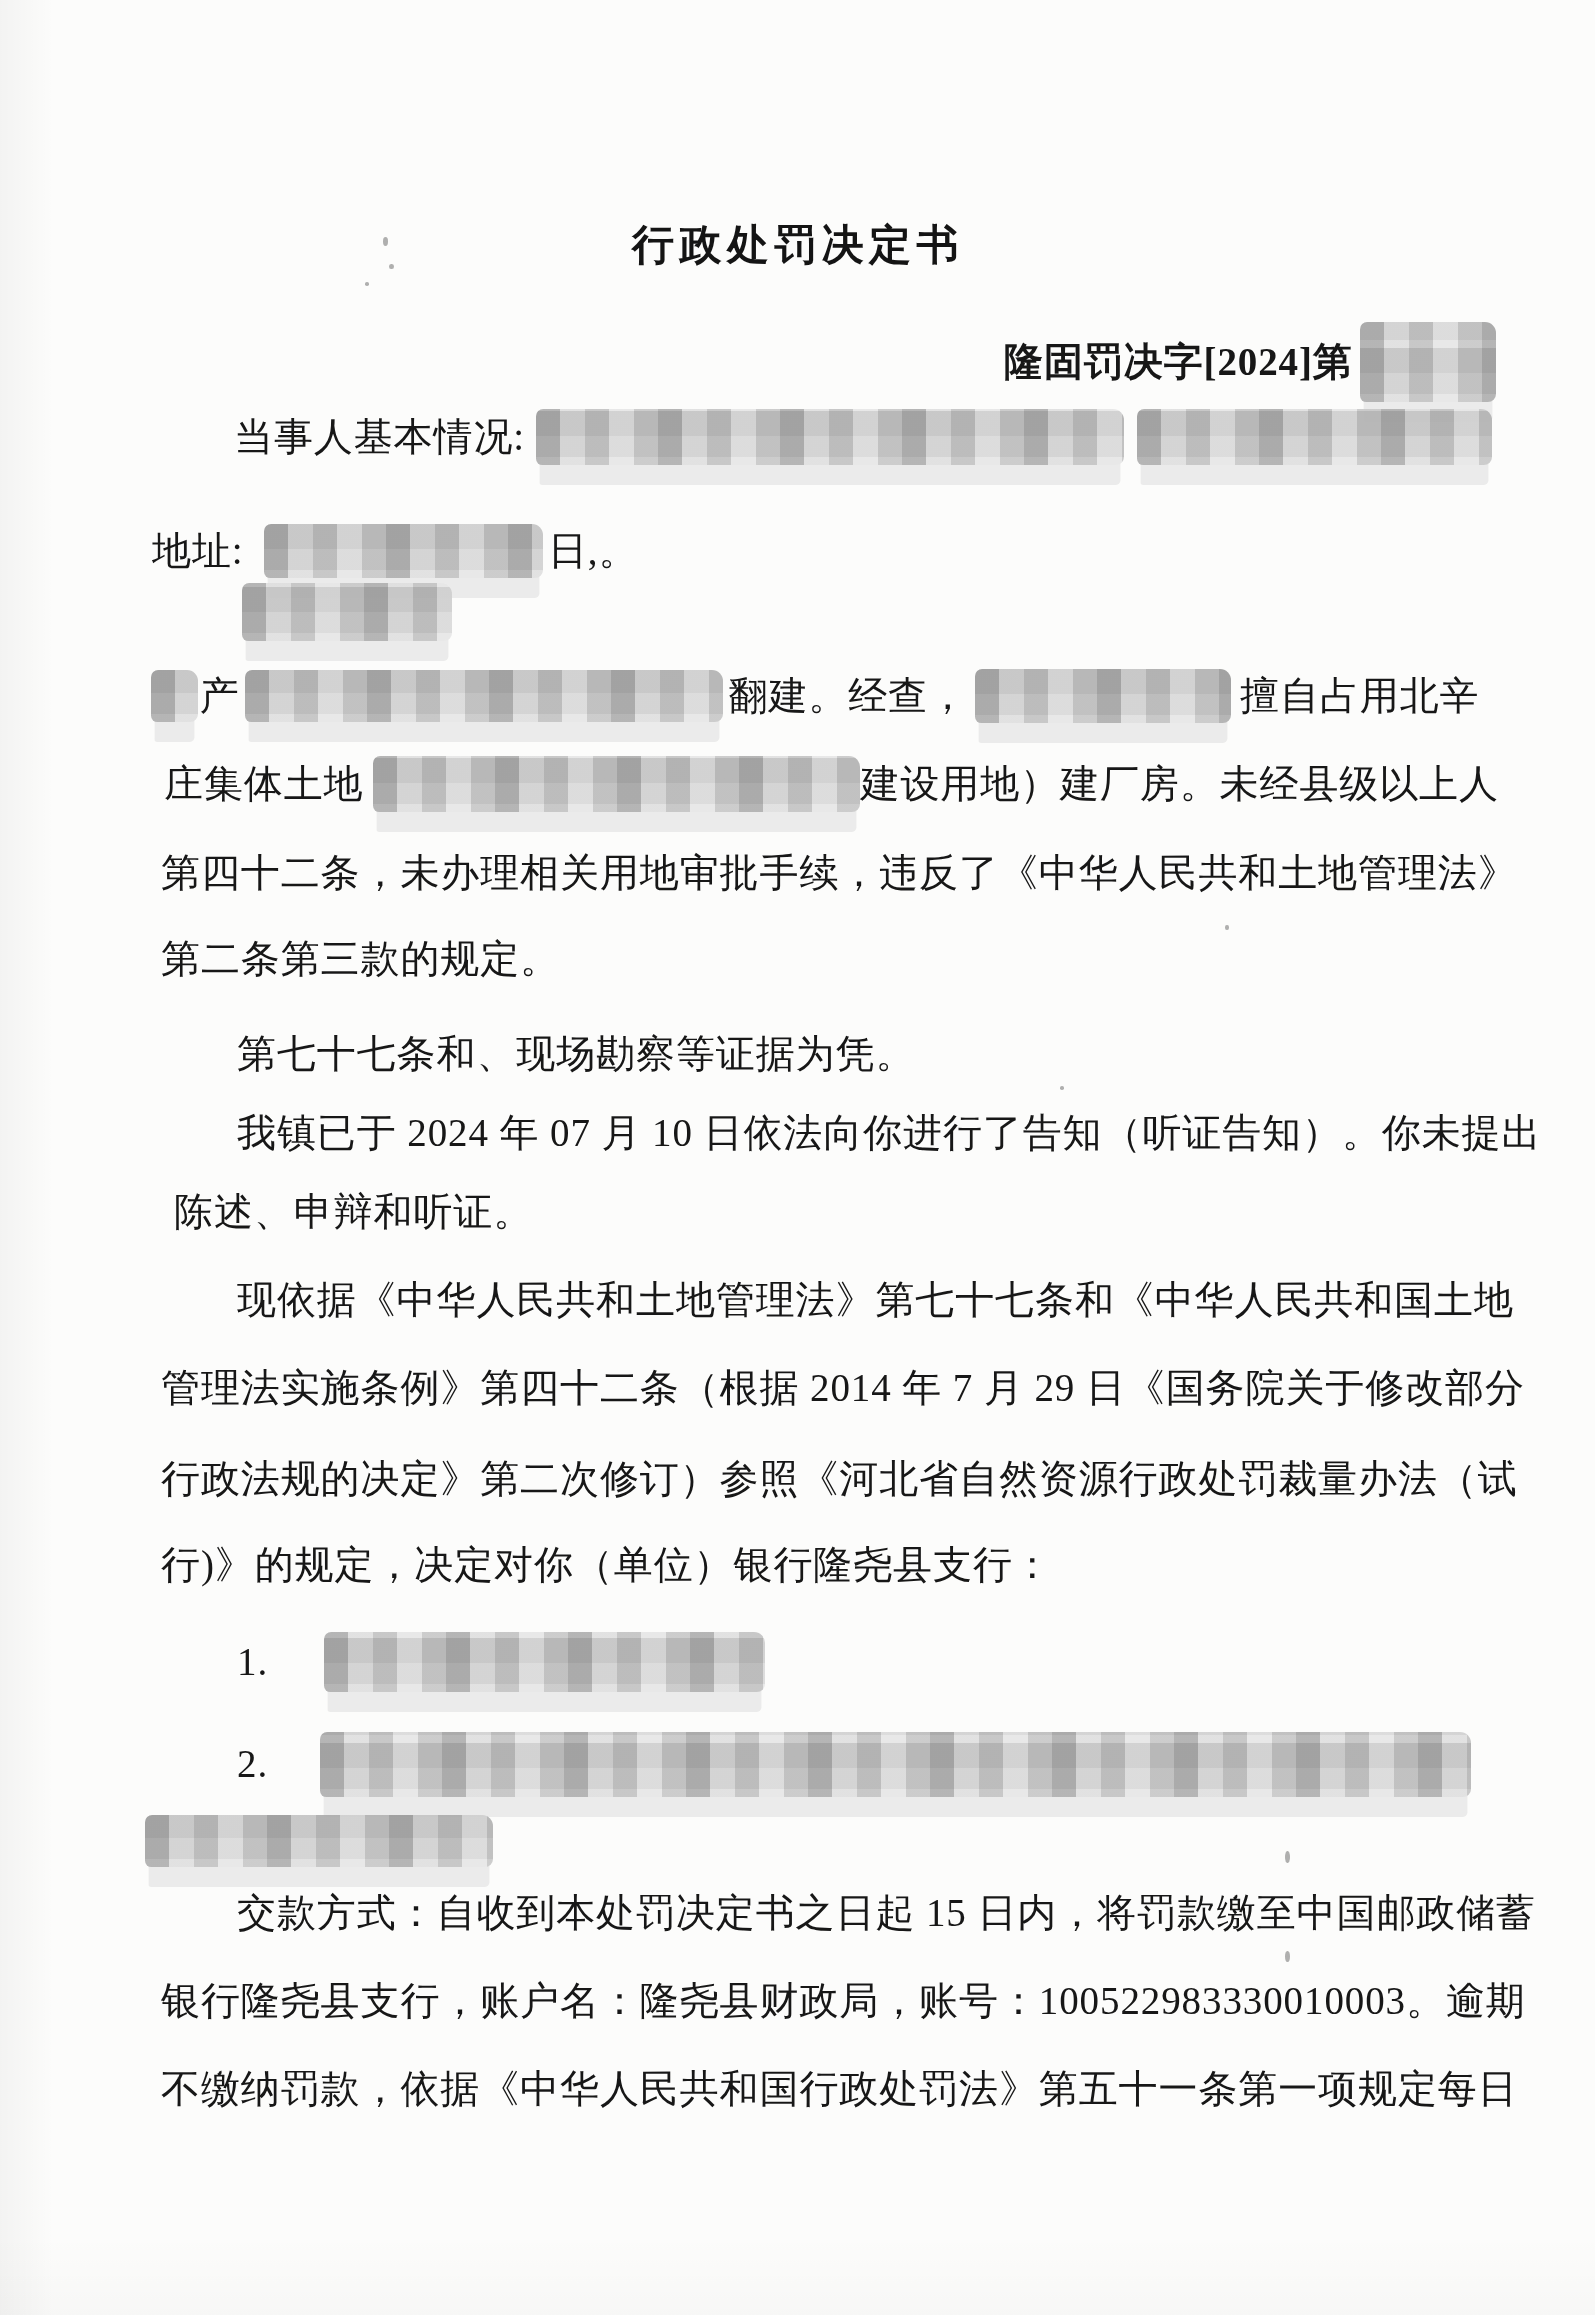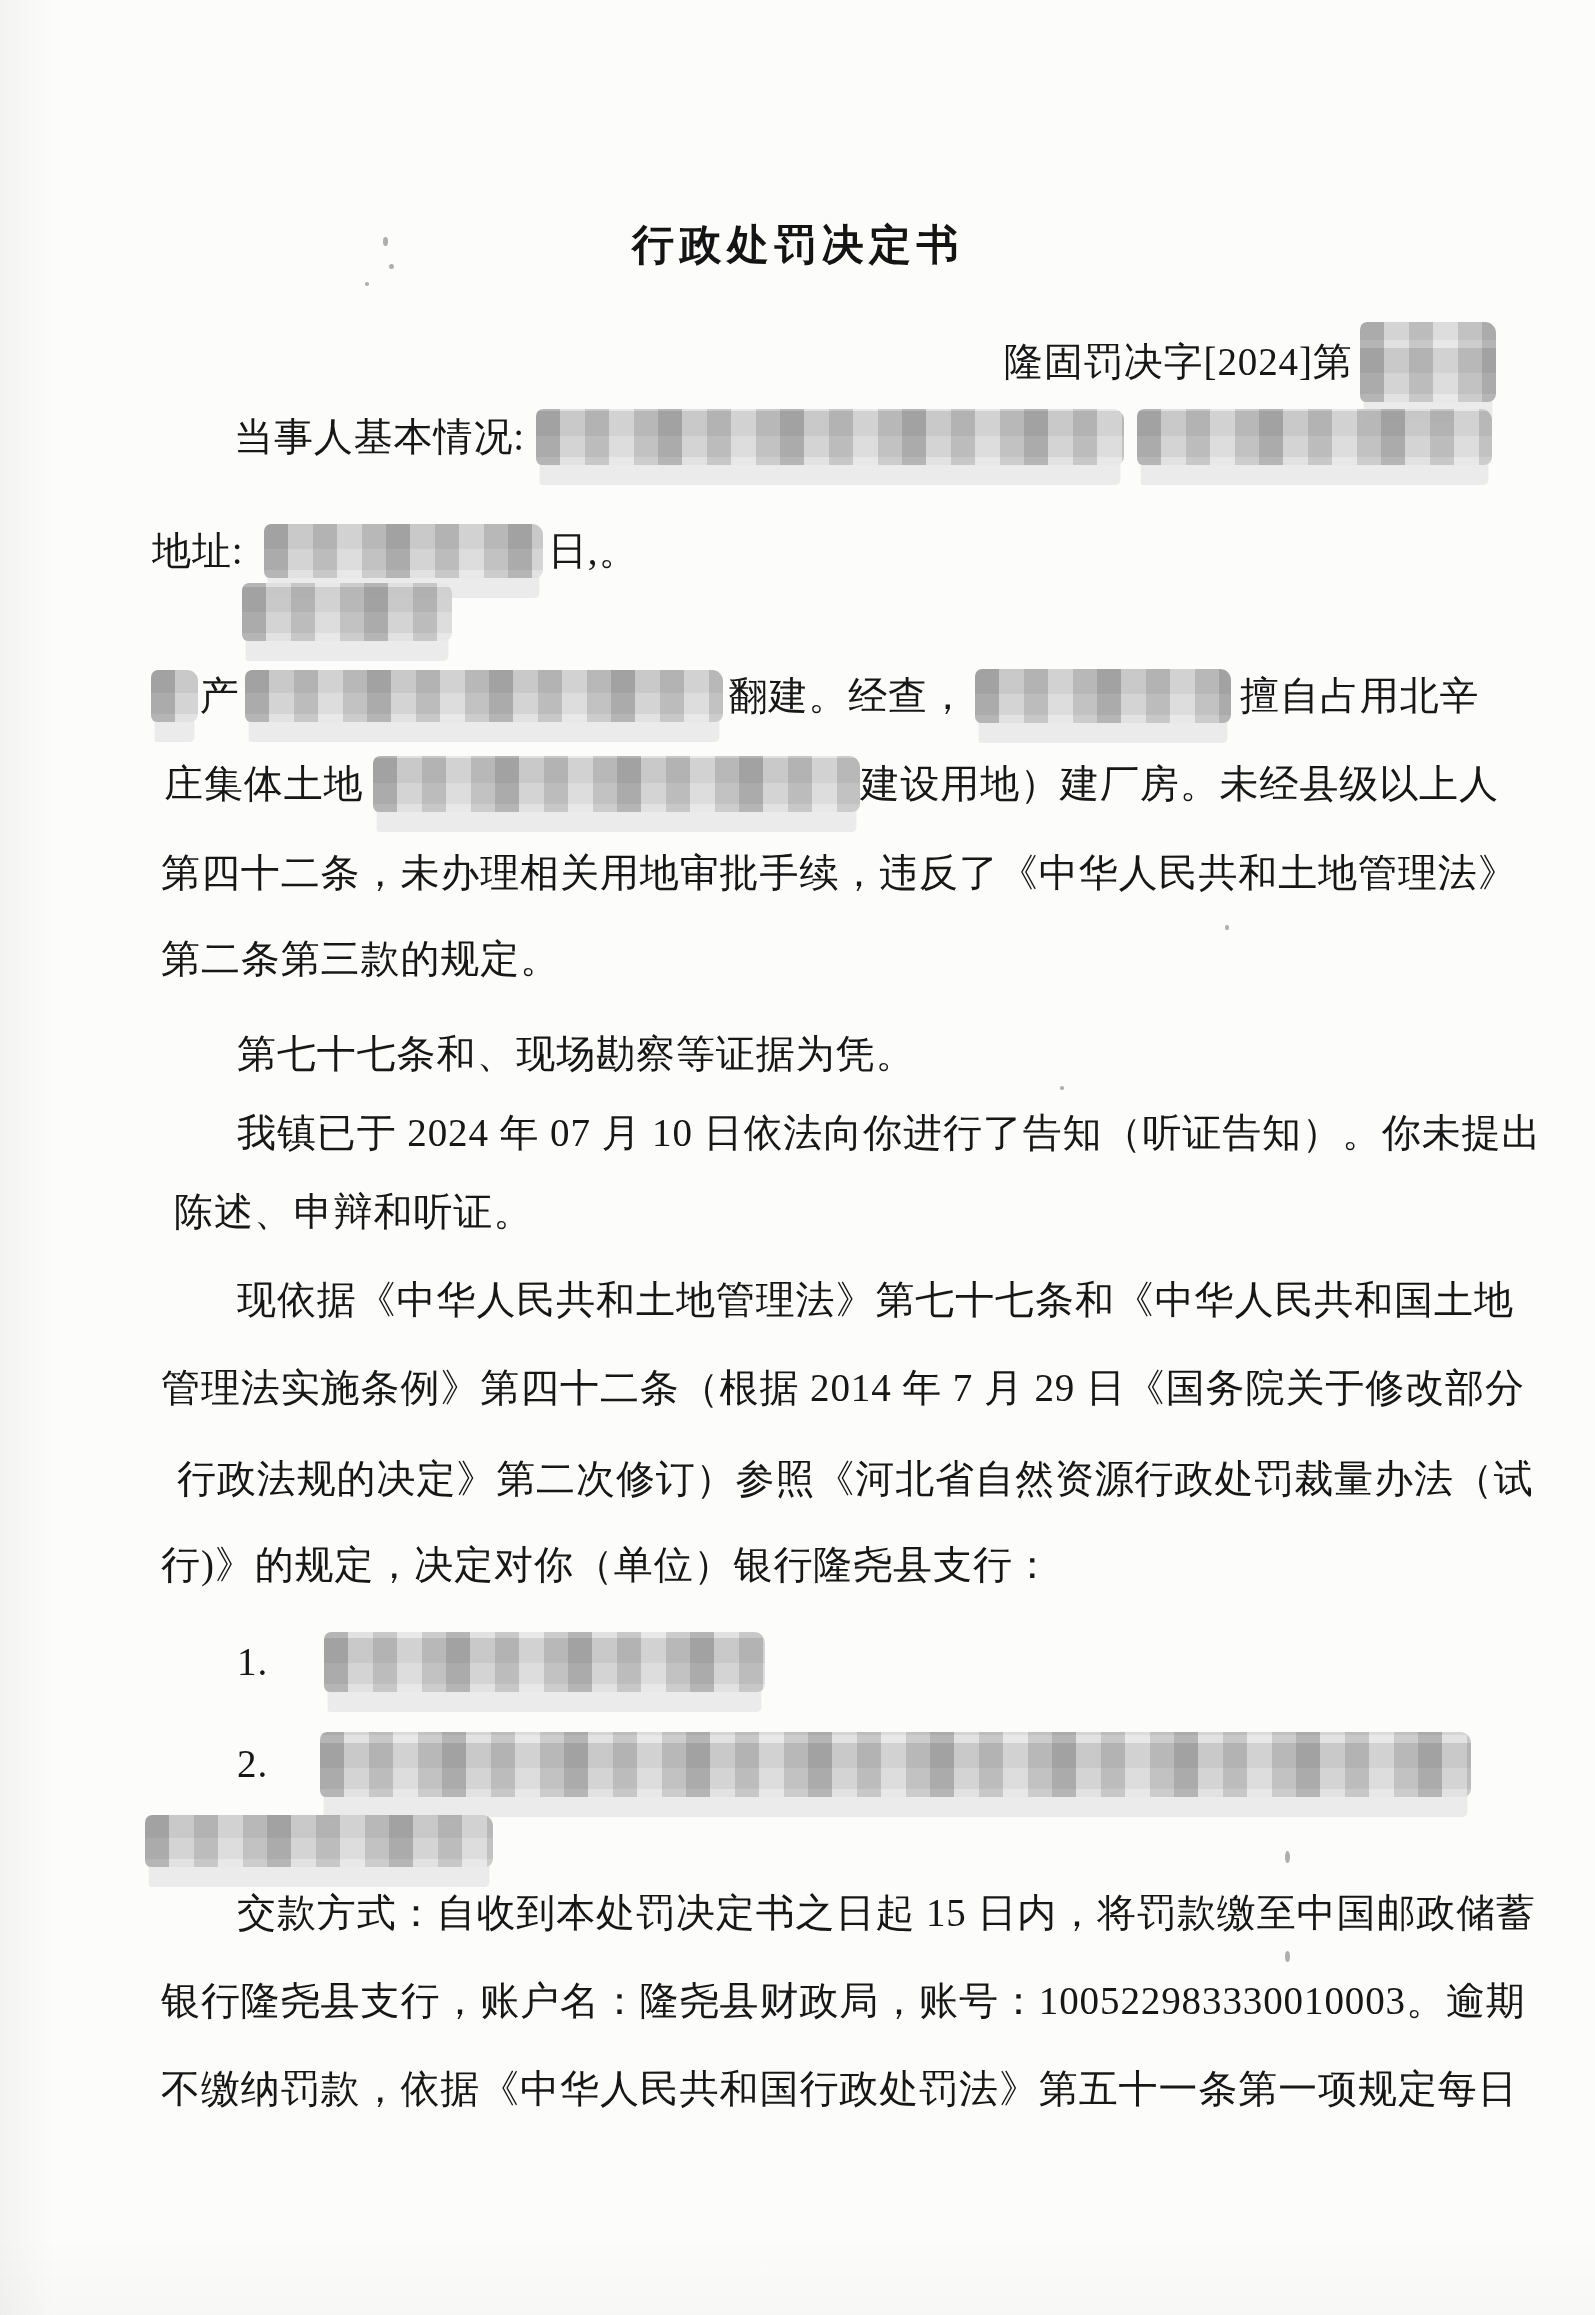--- a/index.html
+++ b/index.html
@@ -64,34 +64,34 @@
     border-radius:50%;
     opacity:0.55;
   }
 </style>
 </head>
 <body>
 
 <div class="paper">
   <h1 class="title">行政处罚决定书</h1>
   <div id="lines">
-      <div class="line" style="top: 317px; left: 1004px;"><span class="t">隆固罚决字[2024]第</span><span class="redact" style="width: 136px; height: 80px; margin-left: 7.2px;"></span></div>
+      <div class="line" style="top: 317px; left: 1004px; font-weight: bold;"><span class="t">隆固罚决字[2024]第</span><span class="redact" style="width: 136px; height: 80px; margin-left: 7.2px;"></span></div>
       <div class="line" style="top: 392px; left: 234px;"><span class="t">当事人基本情况:</span><span class="redact" style="width: 588px; height: 56px; margin-left: 11px;"></span><span class="redact" style="width: 355px; height: 56px; margin-left: 12.7px;"></span></div>
       <div class="line" style="top: 506px; left: 152px;"><span class="t">地址:</span><span class="redact" style="width: 279px; height: 54px; margin-left: 20px;"></span><span class="t" style="margin-left: 5.4px;">日,。</span></div>
       <div class="line" style="top: 567px; left: 237px;"><span class="redact" style="width: 210px; height: 58px; margin-left: 5.4px;"></span></div>
       <div class="line" style="top: 651px; left: 151px;"><span class="redact" style="width: 47px; height: 52px;"></span><span class="t" style="margin-left: 1.8px;">产</span><span class="redact" style="width: 478px; height: 52px; margin-left: 5.4px;"></span><span class="t" style="margin-left: 5.4px;">翻建。经查，</span><span class="redact" style="width: 256px; height: 54px; margin-left: 7.2px;"></span><span class="t" style="margin-left: 9px;">擅自占用北辛</span></div>
       <div class="line" style="top: 739px; left: 164px;"><span class="t">庄集体土地</span><span class="redact" style="width: 487px; height: 56px; margin-left: 9px;"></span><span class="t" style="margin-left: 1px;">建设用地）建厂房。未经县级以上人</span></div>
       <div class="line" style="top: 828px; left: 161px;"><span class="t">第四十二条，未办理相关用地审批手续，违反了《中华人民共和土地管理法》</span></div>
       <div class="line" style="top: 914px; left: 161px;"><span class="t">第二条第三款的规定。</span></div>
       <div class="line" style="top: 1009px; left: 237px;"><span class="t">第七十七条和、现场勘察等证据为凭。</span></div>
       <div class="line" style="top: 1088px; left: 237px;"><span class="t">我镇已于 2024 年 07 月 10 日依法向你进行了告知（听证告知）。你未提出</span></div>
       <div class="line" style="top: 1167px; left: 174px;"><span class="t">陈述、申辩和听证。</span></div>
       <div class="line" style="top: 1255px; left: 237px;"><span class="t">现依据《中华人民共和土地管理法》第七十七条和《中华人民共和国土地</span></div>
       <div class="line" style="top: 1343px; left: 161px;"><span class="t">管理法实施条例》第四十二条（根据 2014 年 7 月 29 日《国务院关于修改部分</span></div>
-      <div class="line" style="top: 1434px; left: 161px; margin-left: 16px;"><span class="t">行政法规的决定》第二次修订）参照《河北省自然资源行政处罚裁量办法（试</span></div>
+      <div class="line" style="top: 1434px; left: 161px;"><span class="t">行政法规的决定》第二次修订）参照《河北省自然资源行政处罚裁量办法（试</span></div>
       <div class="line" style="top: 1520px; left: 161px;"><span class="t">行)》的规定，决定对你（单位）银行隆尧县支行：</span></div>
       <div class="line" style="top: 1617px; left: 237px;"><span class="t">1.</span><span class="redact" style="width: 441px; height: 60px; margin-left: 56px;"></span></div>
       <div class="line" style="top: 1719px; left: 237px;"><span class="t">2.</span><span class="redact" style="width: 1151px; height: 65px; margin-left: 52px;"></span></div>
       <div class="line" style="top: 1796px; left: 145px;"><span class="redact" style="width: 348px; height: 52px;"></span></div>
       <div class="line" style="top: 1868px; left: 237px;"><span class="t">交款方式：自收到本处罚决定书之日起 15 日内，将罚款缴至中国邮政储蓄</span></div>
       <div class="line" style="top: 1956px; left: 161px;"><span class="t">银行隆尧县支行，账户名：隆尧县财政局，账号：100522983330010003。逾期</span></div>
       <div class="line" style="top: 2044px; left: 161px;"><span class="t">不缴纳罚款，依据《中华人民共和国行政处罚法》第五十一条第一项规定每日</span></div>
     </div>
   <div id="specks">
       <div class="speck" style="left: 383px; top: 237px; width: 5.4px; height: 9px;"></div>

